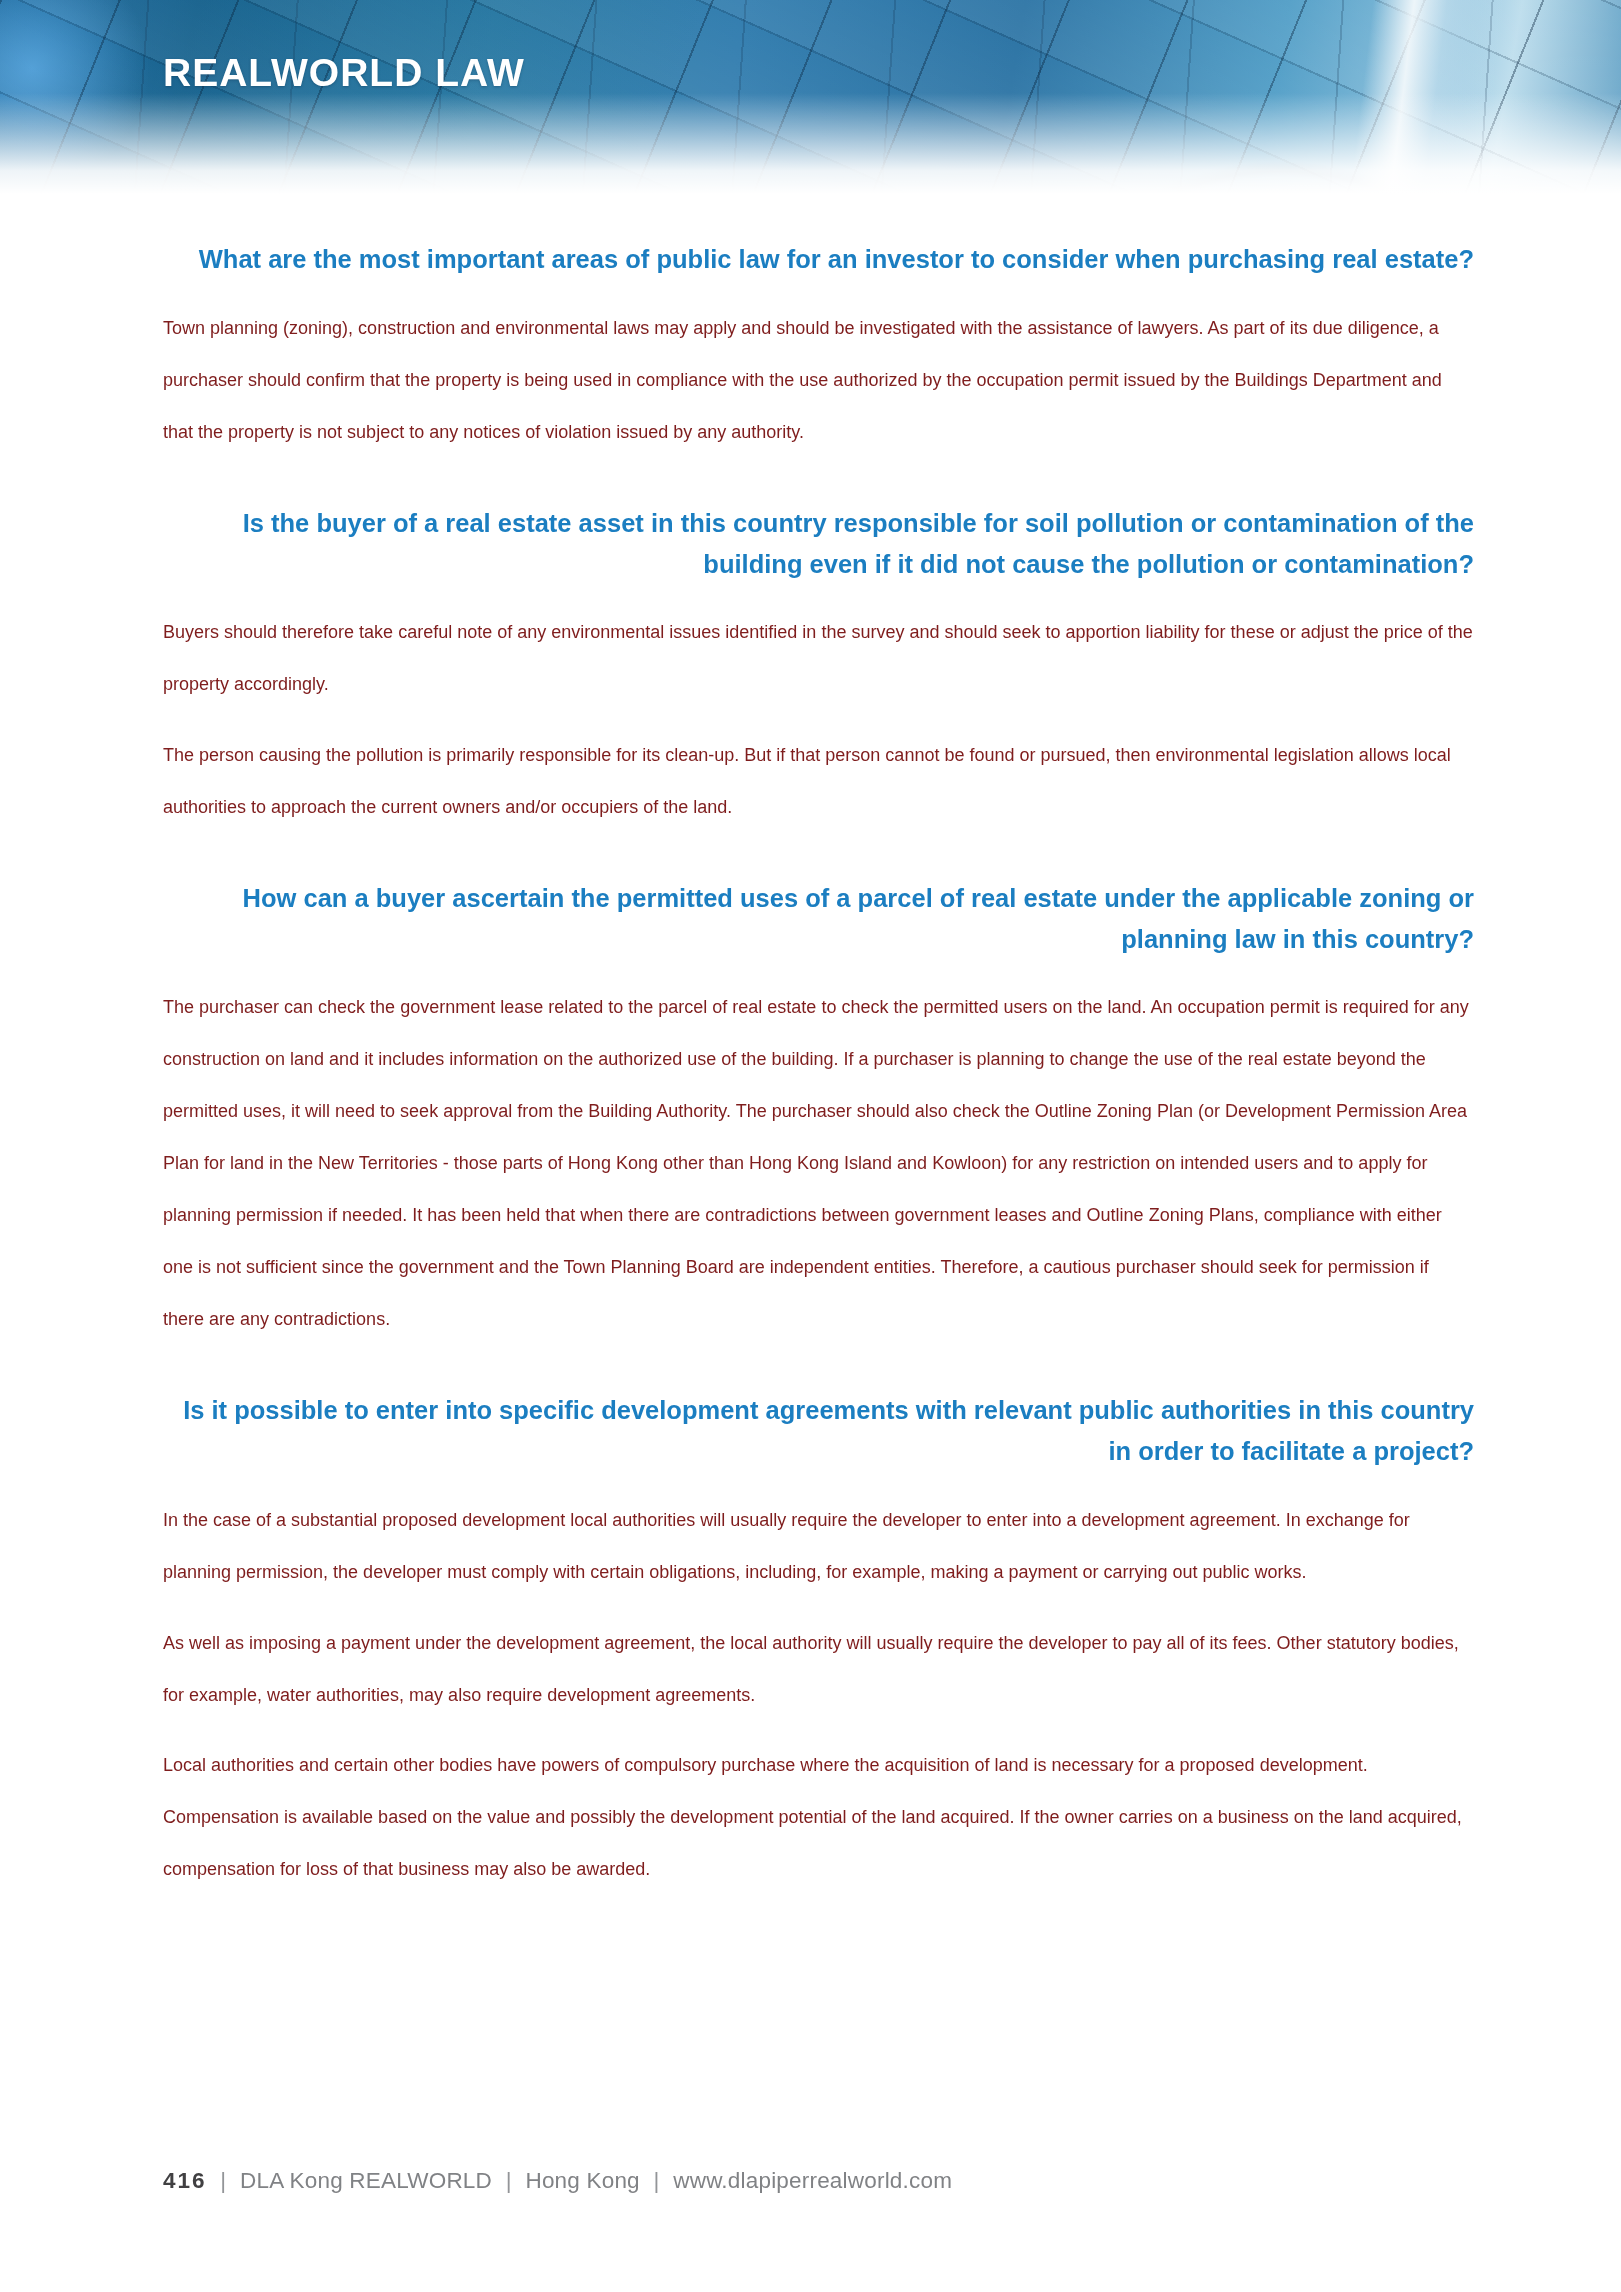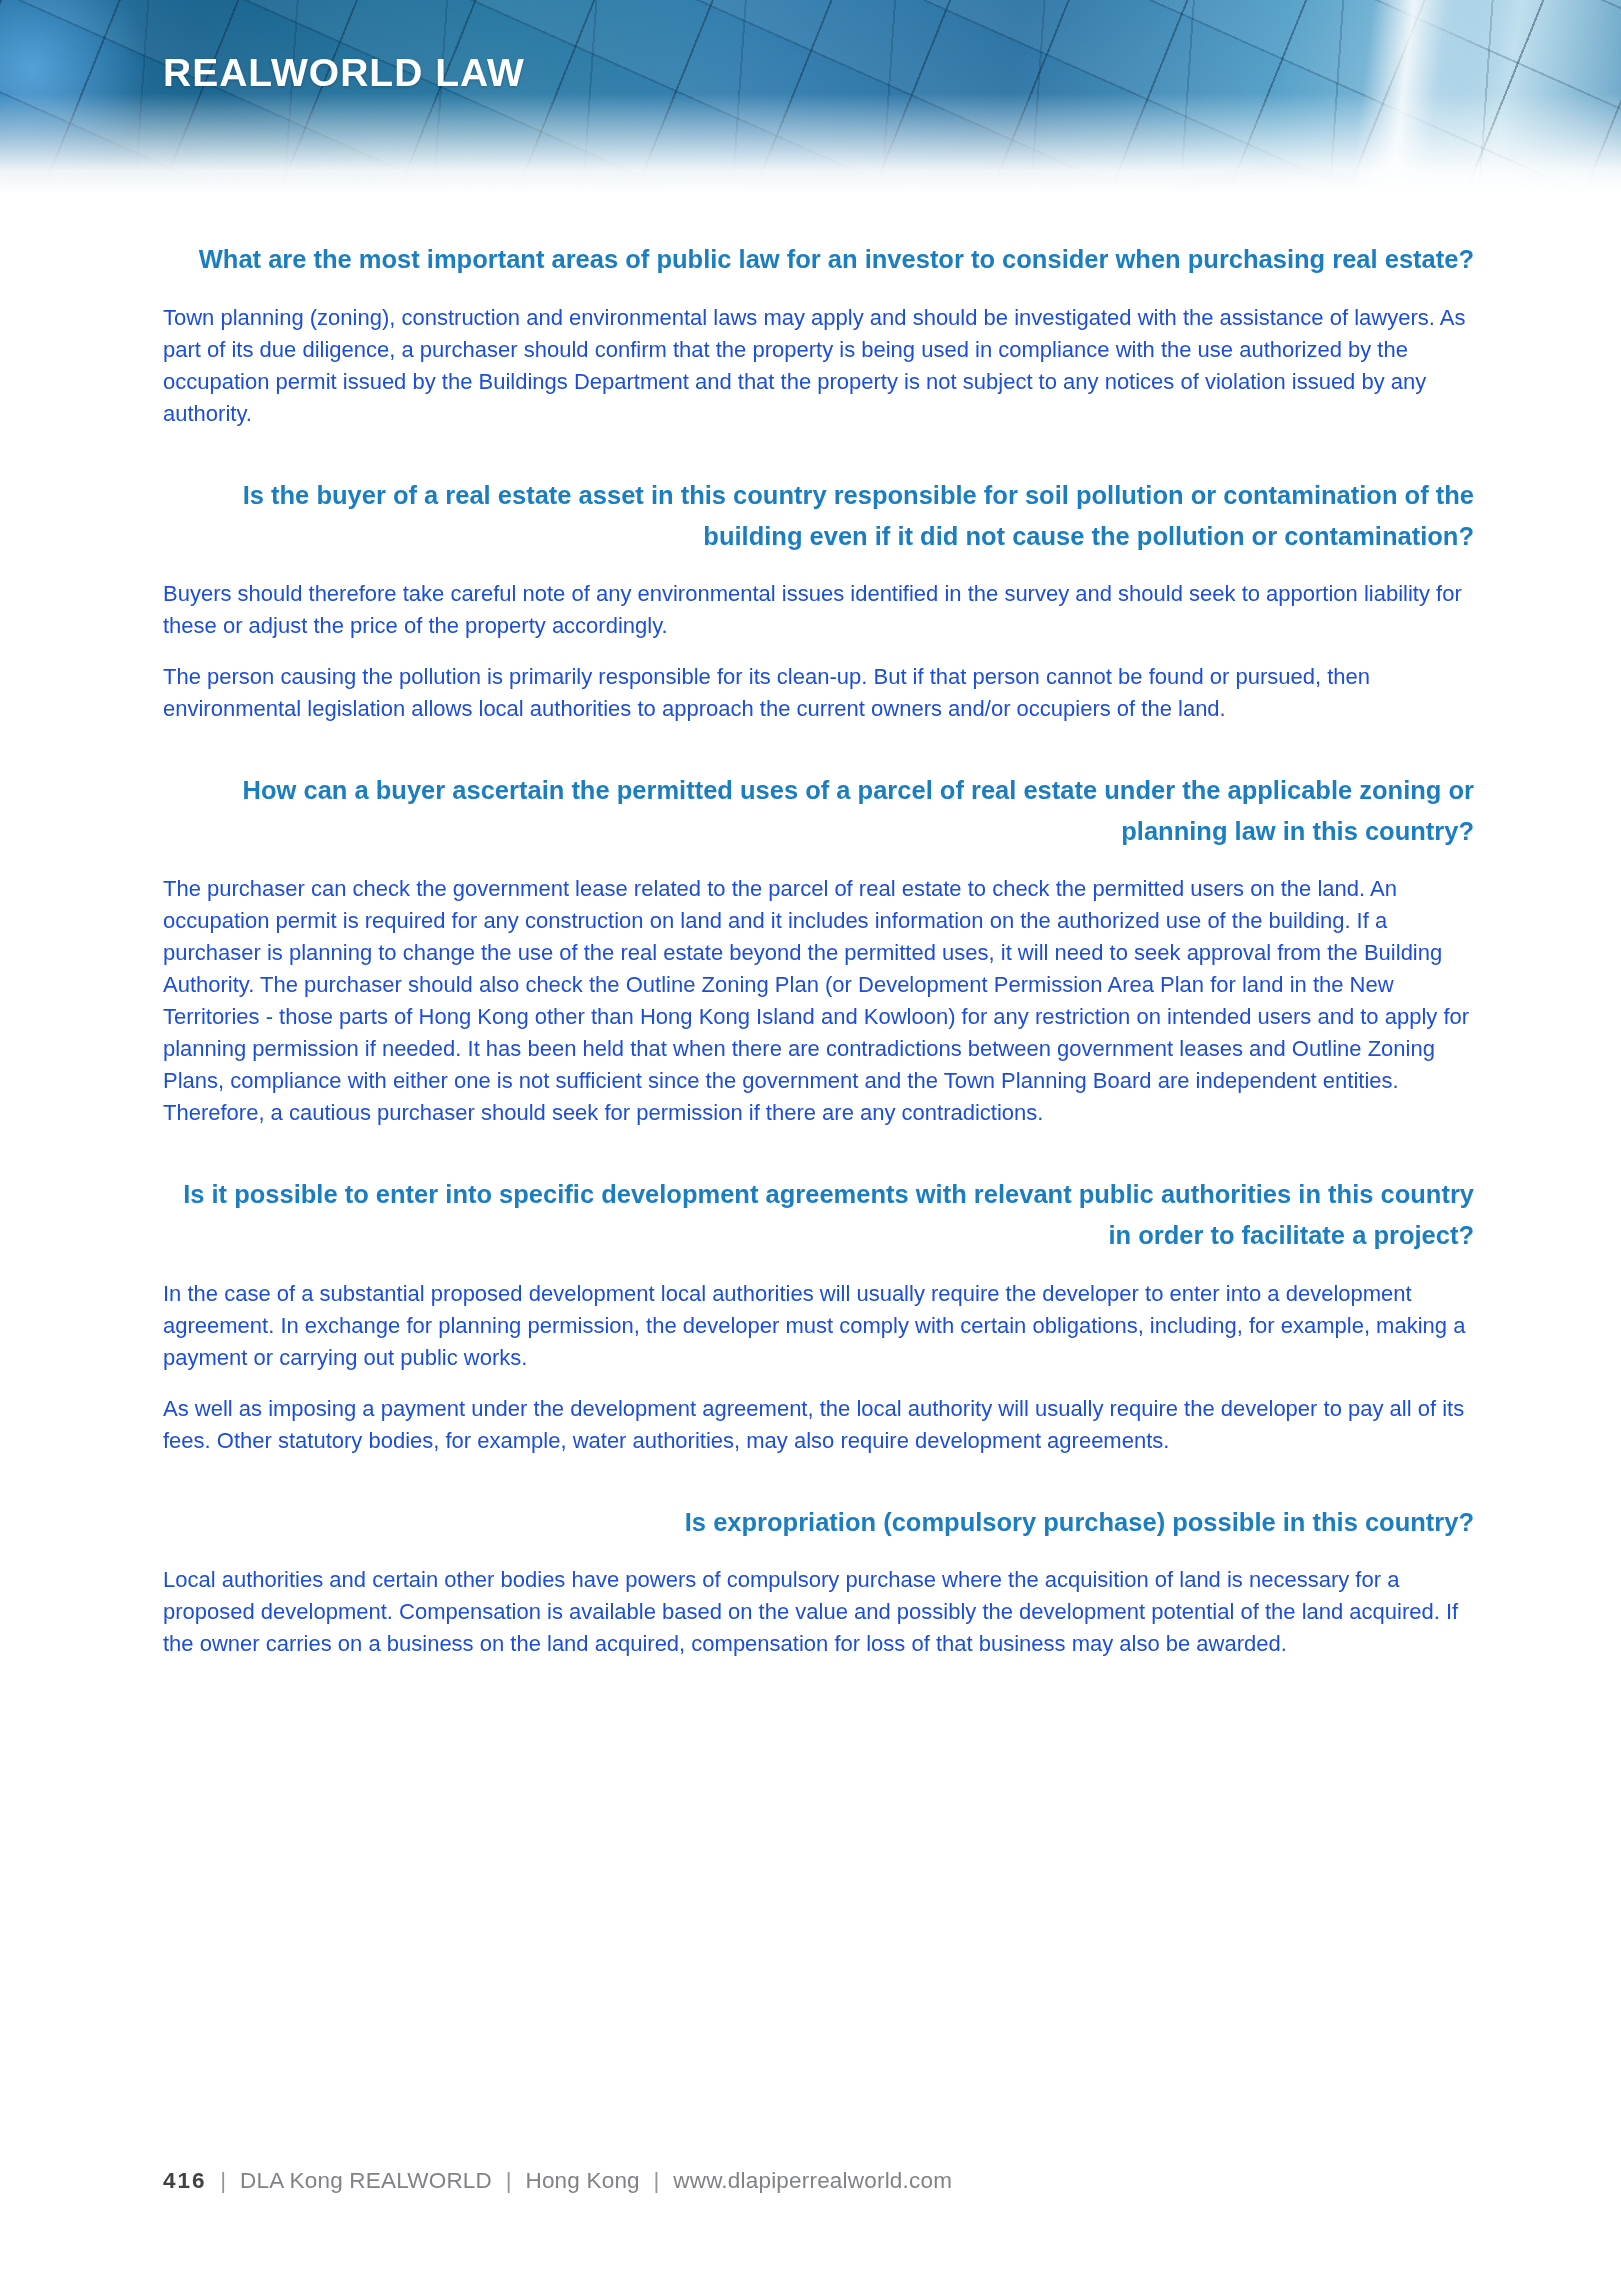--- a/index.html
+++ b/index.html
@@ -58,24 +58,24 @@
   .qa-section h2 {
     color: #1b7ec1;
     font-size: 25.5px;
     line-height: 41px;
     font-weight: bold;
     margin: 45px 0 21.6px 0;
     text-align: right;
   }
   .qa-section:first-child h2 { margin-top: 0; }
   .qa-section p {
-    font-size: 22px;
-    line-height: 32px;
+    font-size: 18px;
+    line-height: 52px;
     margin: 0 0 18.6px 0;
-    color: #1d4ed8;
+    color: #7f1d1d;
   }
   
   .footer {
     position: absolute;
     left: 163px;
     top: 2168px;
     font-size: 22.5px;
     color: #808285;
     letter-spacing: 0.2px;
   }
@@ -117,21 +117,20 @@
       <p>The purchaser can check the government lease related to the parcel of real estate to check the permitted users on the land. An occupation permit is required for any construction on land and it includes information on the authorized use of the building. If a purchaser is planning to change the use of the real estate beyond the permitted uses, it will need to seek approval from the Building Authority. The purchaser should also check the Outline Zoning Plan (or Development Permission Area Plan for land in the New Territories - those parts of Hong Kong other than Hong Kong Island and Kowloon) for any restriction on intended users and to apply for planning permission if needed. It has been held that when there are contradictions between government leases and Outline Zoning Plans, compliance with either one is not sufficient since the government and the Town Planning Board are independent entities. Therefore, a cautious purchaser should seek for permission if there are any contradictions.</p>
     </div>
 
     <div class="qa-section">
       <h2>Is it possible to enter into specific development agreements with relevant public authorities in this country in order to facilitate a project?</h2>
       <p>In the case of a substantial proposed development local authorities will usually require the developer to enter into a development agreement. In exchange for planning permission, the developer must comply with certain obligations, including, for example, making a payment or carrying out public works.</p>
       <p>As well as imposing a payment under the development agreement, the local authority will usually require the developer to pay all of its fees. Other statutory bodies, for example, water authorities, may also require development agreements.</p>
     </div>
 
     <div class="qa-section">
-      <h2>Is expropriation (compulsory purchase) possible in this country?</h2>
       <p>Local authorities and certain other bodies have powers of compulsory purchase where the acquisition of land is necessary for a proposed development. Compensation is available based on the value and possibly the development potential of the land acquired. If the owner carries on a business on the land acquired, compensation for loss of that business may also be awarded.</p>
     </div>
 
   </div>
 
   <div class="footer">
     <span class="pagenum">416</span><span class="sep">|</span><span>DLA Kong REALWORLD</span><span class="sep">|</span><span>Hong Kong</span><span class="sep">|</span><span>www.dlapiperrealworld.com</span>
   </div>
 
 </div>

